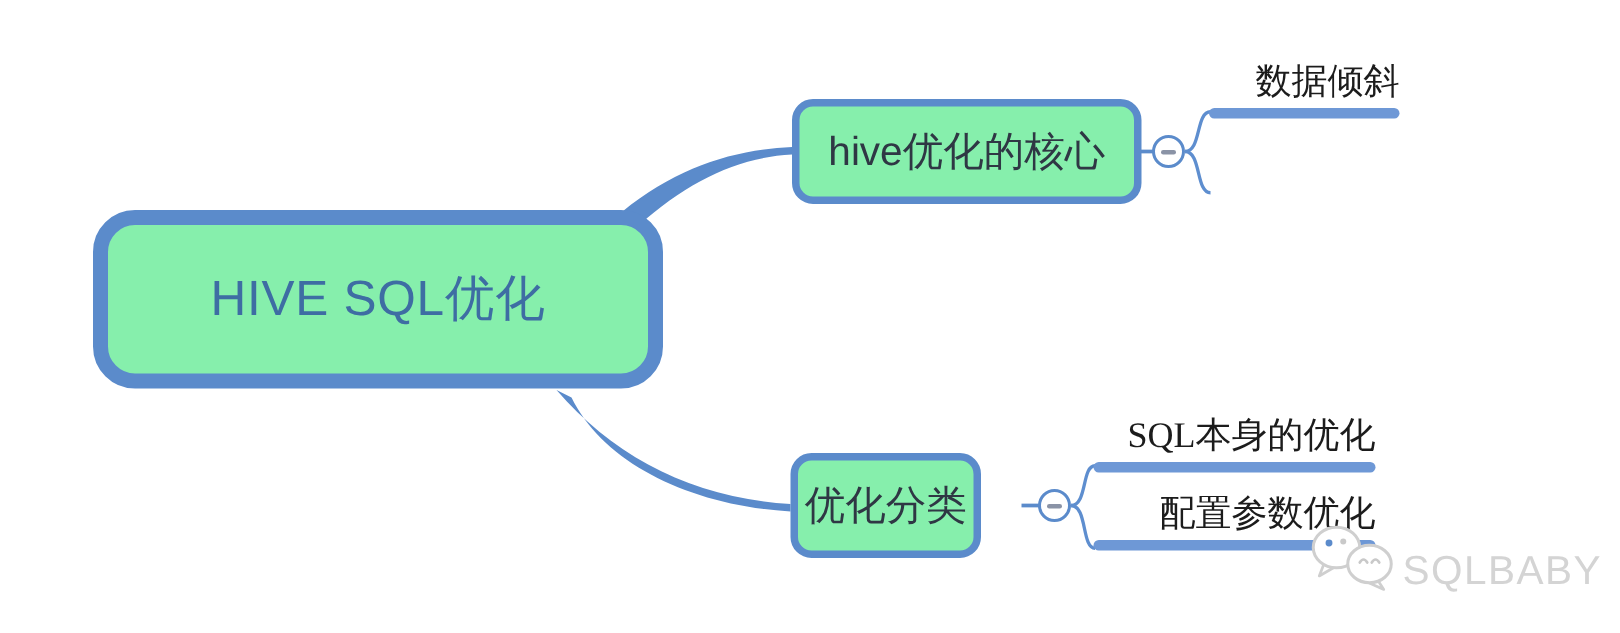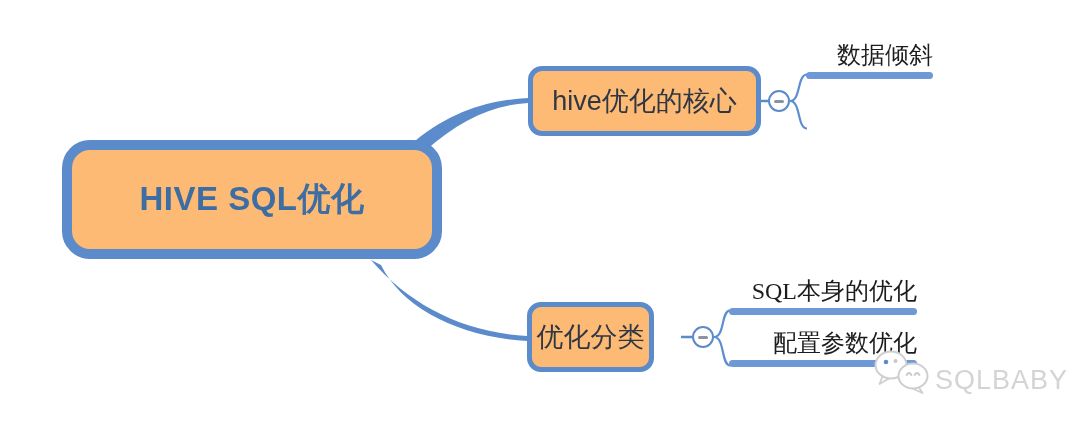--- a/index.html
+++ b/index.html
@@ -5,27 +5,27 @@
   html,body{margin:0;padding:0;background:#fff;}
   .canvas{
     position:relative;width:1080px;height:422px;background:#ffffff;
     overflow:hidden;font-family:"Liberation Sans","DejaVu Sans",sans-serif;
   }
   svg.connector-layer{position:absolute;left:0;top:0;width:1080px;height:422px;}
 
   
   .node{
     position:absolute;box-sizing:border-box;display:flex;align-items:center;justify-content:center;
-    background:#fdba74;border:5px solid #5b8bcb;border-radius:14px;text-align:right;
+    background:#86efac;border:5px solid #5b8bcb;border-radius:14px;text-align:right;
   }
   .node-root{
     left:62px;top:140px;width:380px;height:119px;
     border-width:10px;border-radius:28px;
   }
-  .node-root .node-label{font-size:33px;font-weight:bold;color:#3e6da3;letter-spacing:.5px;}
+  .node-root .node-label{font-size:33px;font-weight:normal;color:#3e6da3;letter-spacing:.5px;}
   .node-branch-top{left:528px;top:66px;width:233px;height:70px;}
   .node-branch-bottom{left:527px;top:302px;width:127px;height:70px;}
   .node-branch-top .node-label,.node-branch-bottom .node-label{font-size:27px;color:#2f3744;}
 
   
   .collapse-btn{
     position:absolute;width:22px;height:22px;border-radius:50%;box-sizing:border-box;
     background:#fff;border:2px solid #5b8bcb;display:flex;align-items:center;justify-content:center;
   }
   .collapse-top{left:768px;top:90px;}

